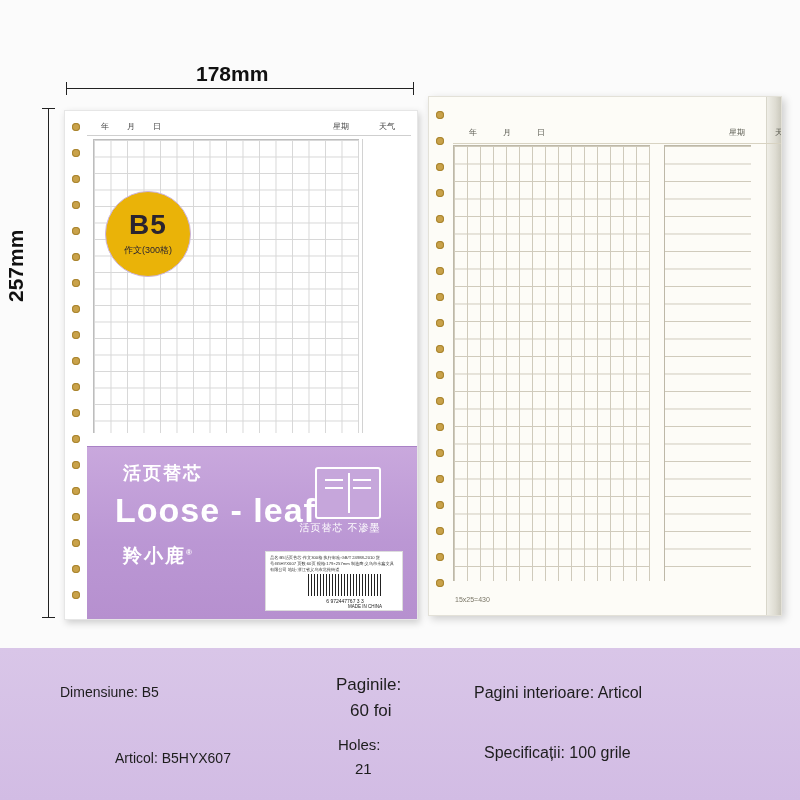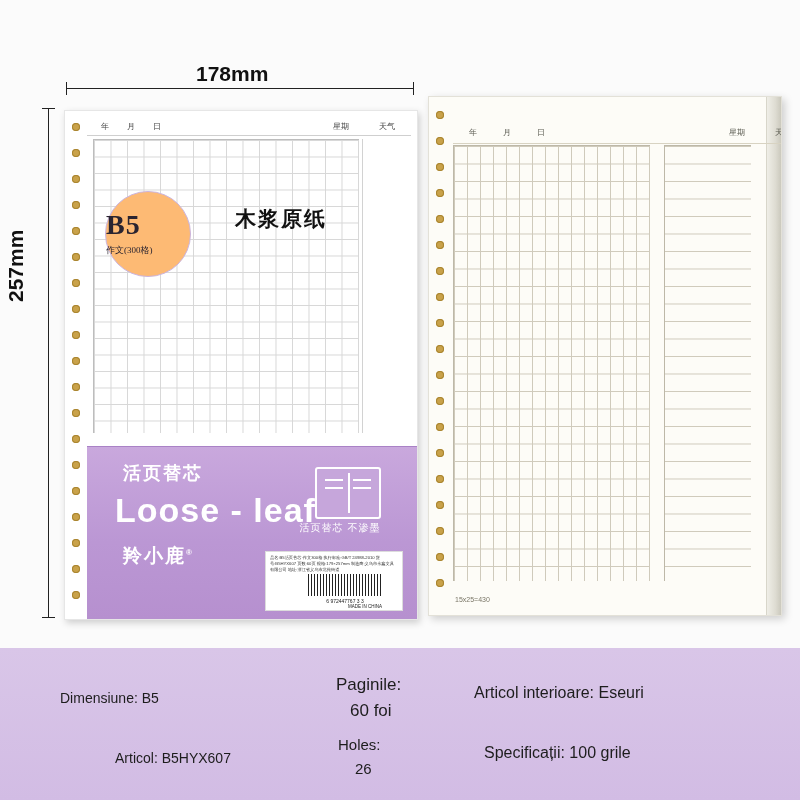--- a/index.html
+++ b/index.html
@@ -79,24 +79,23 @@
     background-size:16.5px 16.5px;
     border-top:1px solid #bdbdbd;border-left:1px solid #bdbdbd;
   }
   .side-rule{
     position:absolute;right:6px;top:22px;width:42px;bottom:4px;
     border-left:1px solid #d2d2d2;
   }
   
   #badge{
     position:absolute;left:40px;top:80px;width:84px;height:84px;border-radius:50%;
-    background:#fdba74;border:1px solid #cbb4df;
-    display:flex;flex-direction:column;justify-content:center;
+    background:#eab308;border:1px solid #cbb4df;
+    display:flex;flex-direction:column;align-items:center;justify-content:center;
     color:#2a2430;
-    font-family:Liberation Serif, serif;
   }
   #badge .b5{font-size:28px;font-weight:bold;letter-spacing:1px;line-height:1;}
   #badge .sub{font-size:9px;margin-top:5px;}
   #claim{
     position:absolute;left:170px;top:86px;width:160px;color:#111;
   }
   #claim .line1{font-size:14px;letter-spacing:2px;}
   #claim .line2{font-size:21px;font-weight:bold;letter-spacing:2px;margin-top:8px;}
 
   
@@ -183,21 +182,21 @@
   #r-footnote{
     position:absolute;left:26px;bottom:12px;font-size:7px;color:#7a7667;
   }
 
   
   #banner{
     position:absolute;left:0;top:648px;width:800px;height:152px;
     background:linear-gradient(180deg,#d9c6e8 0%,#d2bce4 100%);
   }
   #banner .cell{position:absolute;color:#1d1d1d;}
-  #b-dim{left:60px;top:42px;font-size:14px;}
+  #b-dim{left:60px;top:36px;font-size:14px;}
   #b-art{left:115px;top:102px;font-size:14px;}
   #b-pages-l{left:336px;top:27px;font-size:17px;}
   #b-pages-v{left:350px;top:53px;font-size:17px;}
   #b-holes-l{left:338px;top:88px;font-size:15px;}
   #b-holes-v{left:355px;top:112px;font-size:15px;}
   #b-inner{left:474px;top:36px;font-size:16px;}
   #b-spec{left:484px;top:96px;font-size:16px;}
 </style>
 </head>
 <body>
@@ -244,21 +243,20 @@
       <div class="grid-area"></div>
       <div class="side-rule"></div>
     </div>
 
     <div id="badge">
       <div class="b5">B5</div>
       <div class="sub">作文(300格)</div>
     </div>
 
     <div id="claim">
-      <div class="line2">木浆原纸</div>
     </div>
 
     <div id="cover-band">
       <div class="cn-title">活页替芯</div>
       <div class="loose">Loose - leaf</div>
       <div class="brand">
         <span>羚小鹿</span><sup>®</sup>
       </div>
 
       <div id="book-icon">
@@ -315,16 +313,16 @@
     <div id="r-footnote">15x25=430</div>
   </div>
 </div>
 
 <div id="banner">
   <div class="cell" id="b-dim">Dimensiune: B5</div>
   <div class="cell" id="b-art">Articol: B5HYX607</div>
   <div class="cell" id="b-pages-l">Paginile:</div>
   <div class="cell" id="b-pages-v">60 foi</div>
   <div class="cell" id="b-holes-l">Holes:</div>
-  <div class="cell" id="b-holes-v">26</div>
-  <div class="cell" id="b-inner">Articol interioare: Eseuri</div>
+  <div class="cell" id="b-holes-v">21</div>
+  <div class="cell" id="b-inner">Pagini interioare: Articol</div>
   <div class="cell" id="b-spec">Specificații: 100 grile</div>
 </div>
 
 </body></html>

